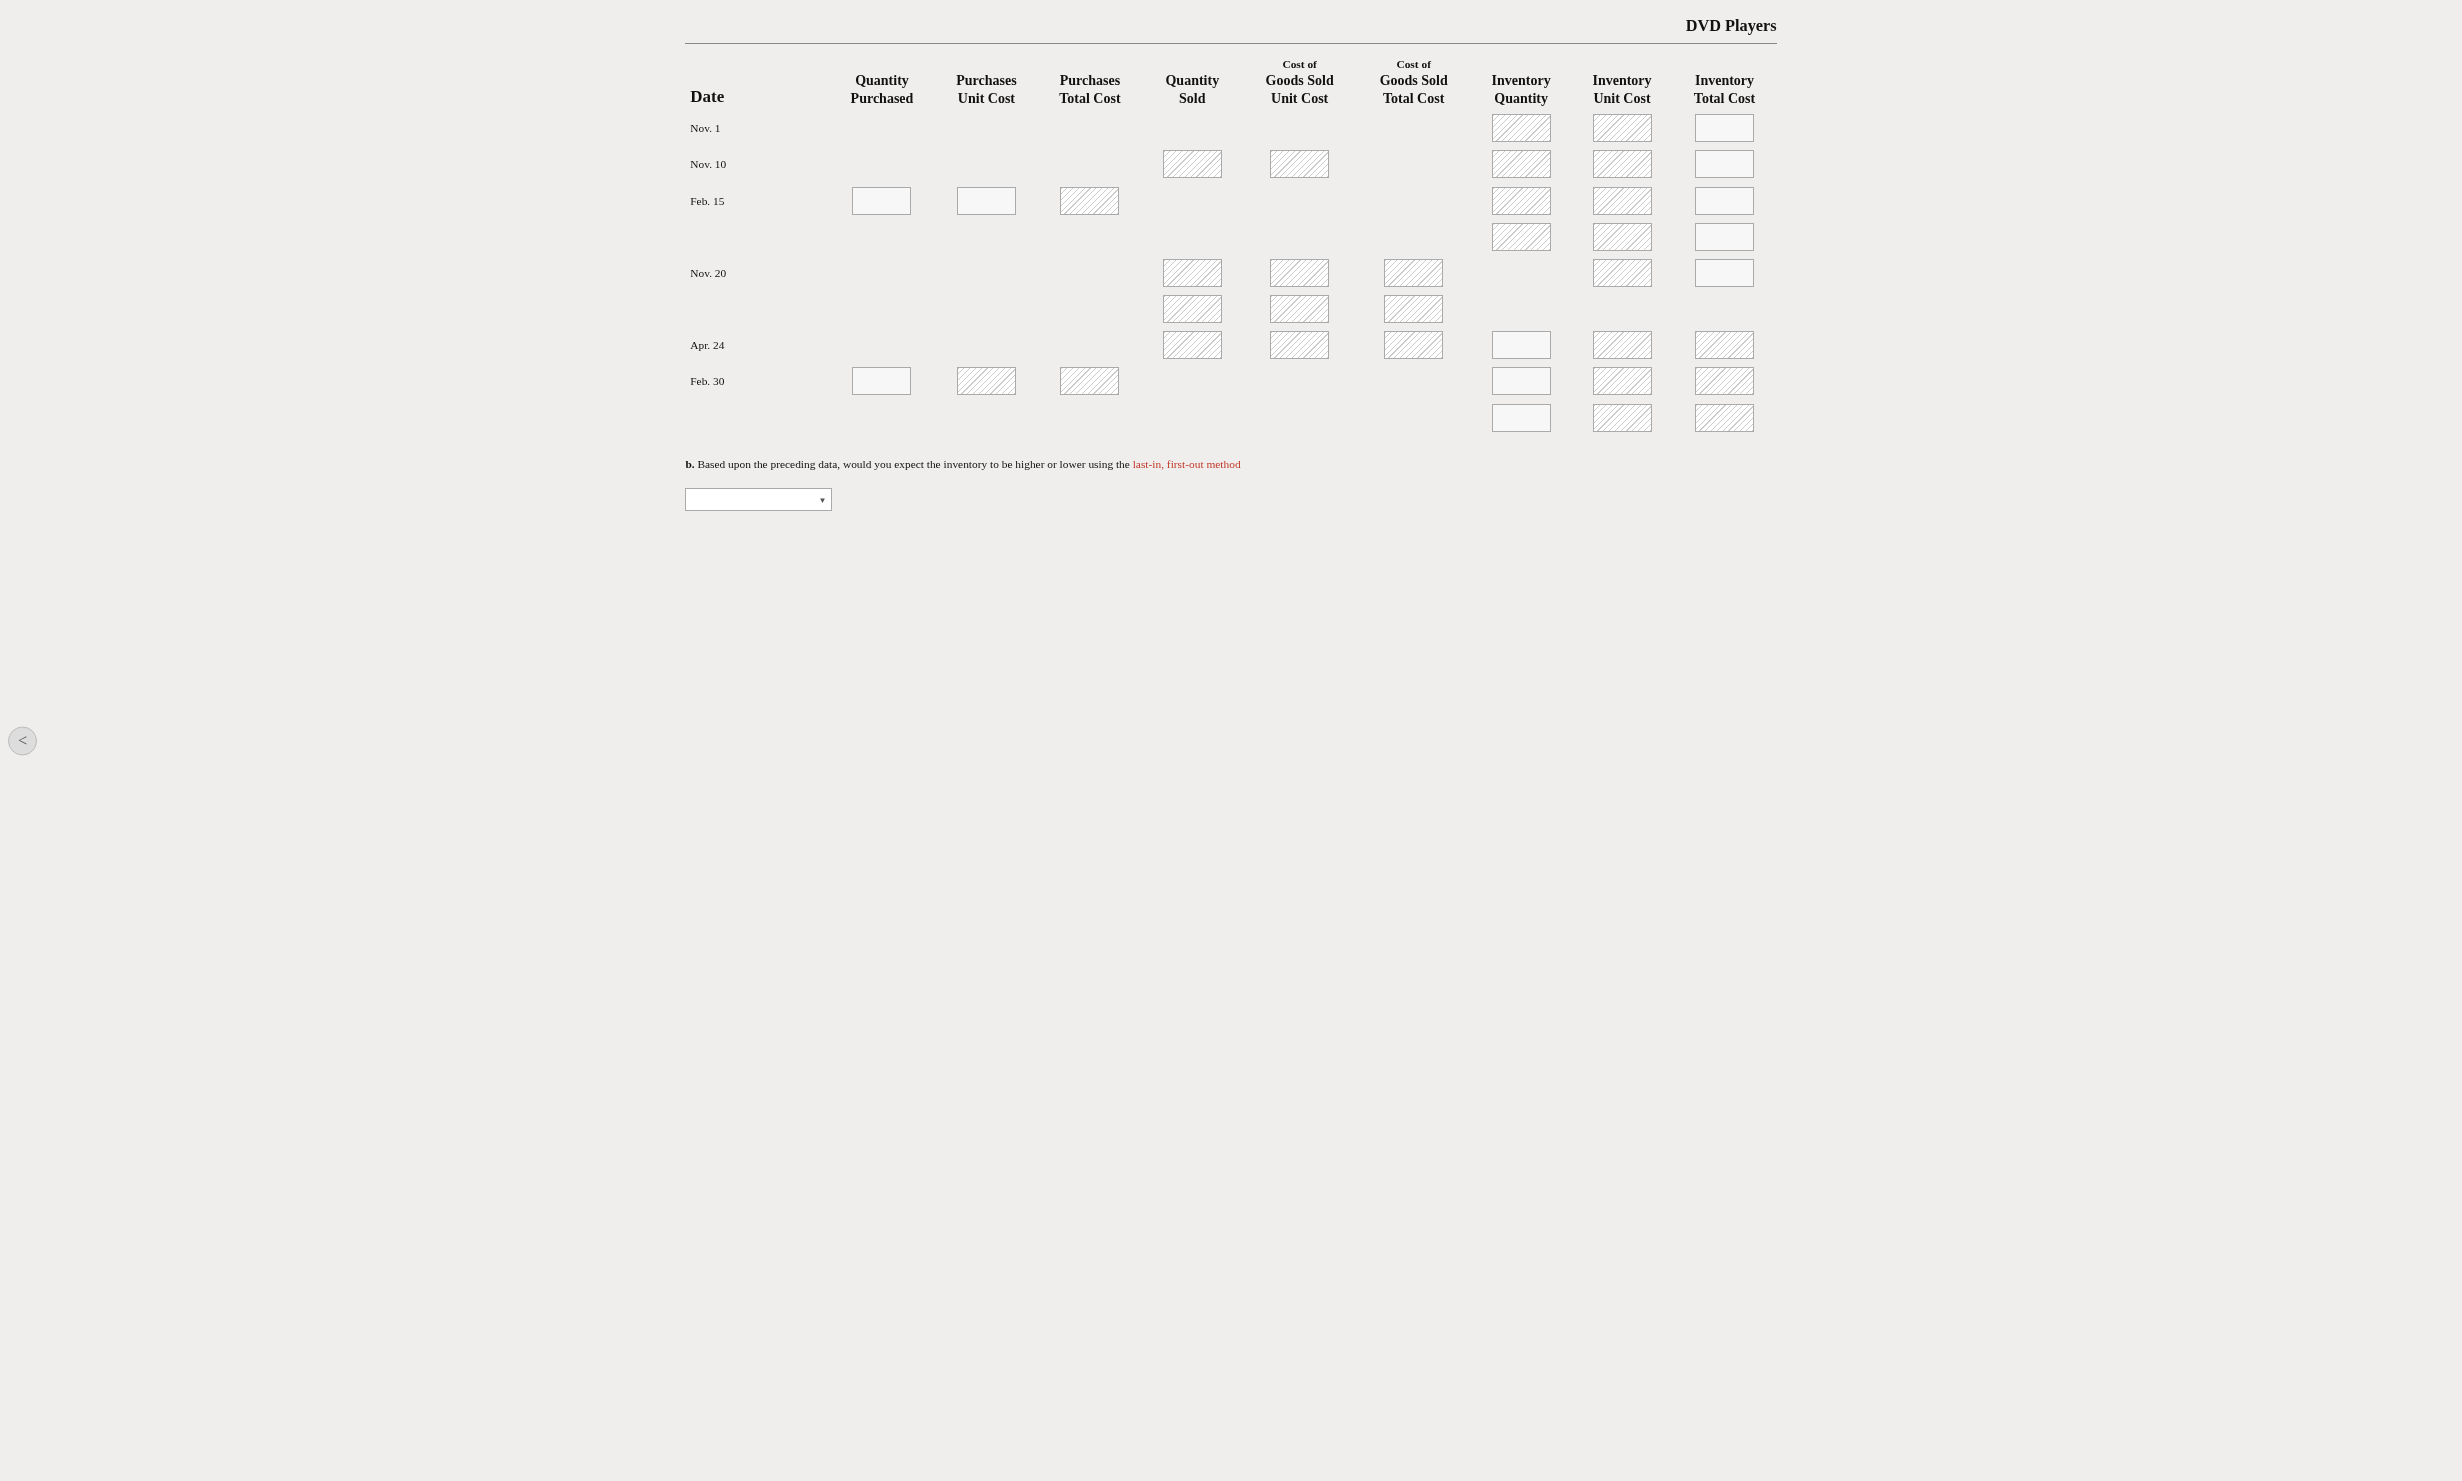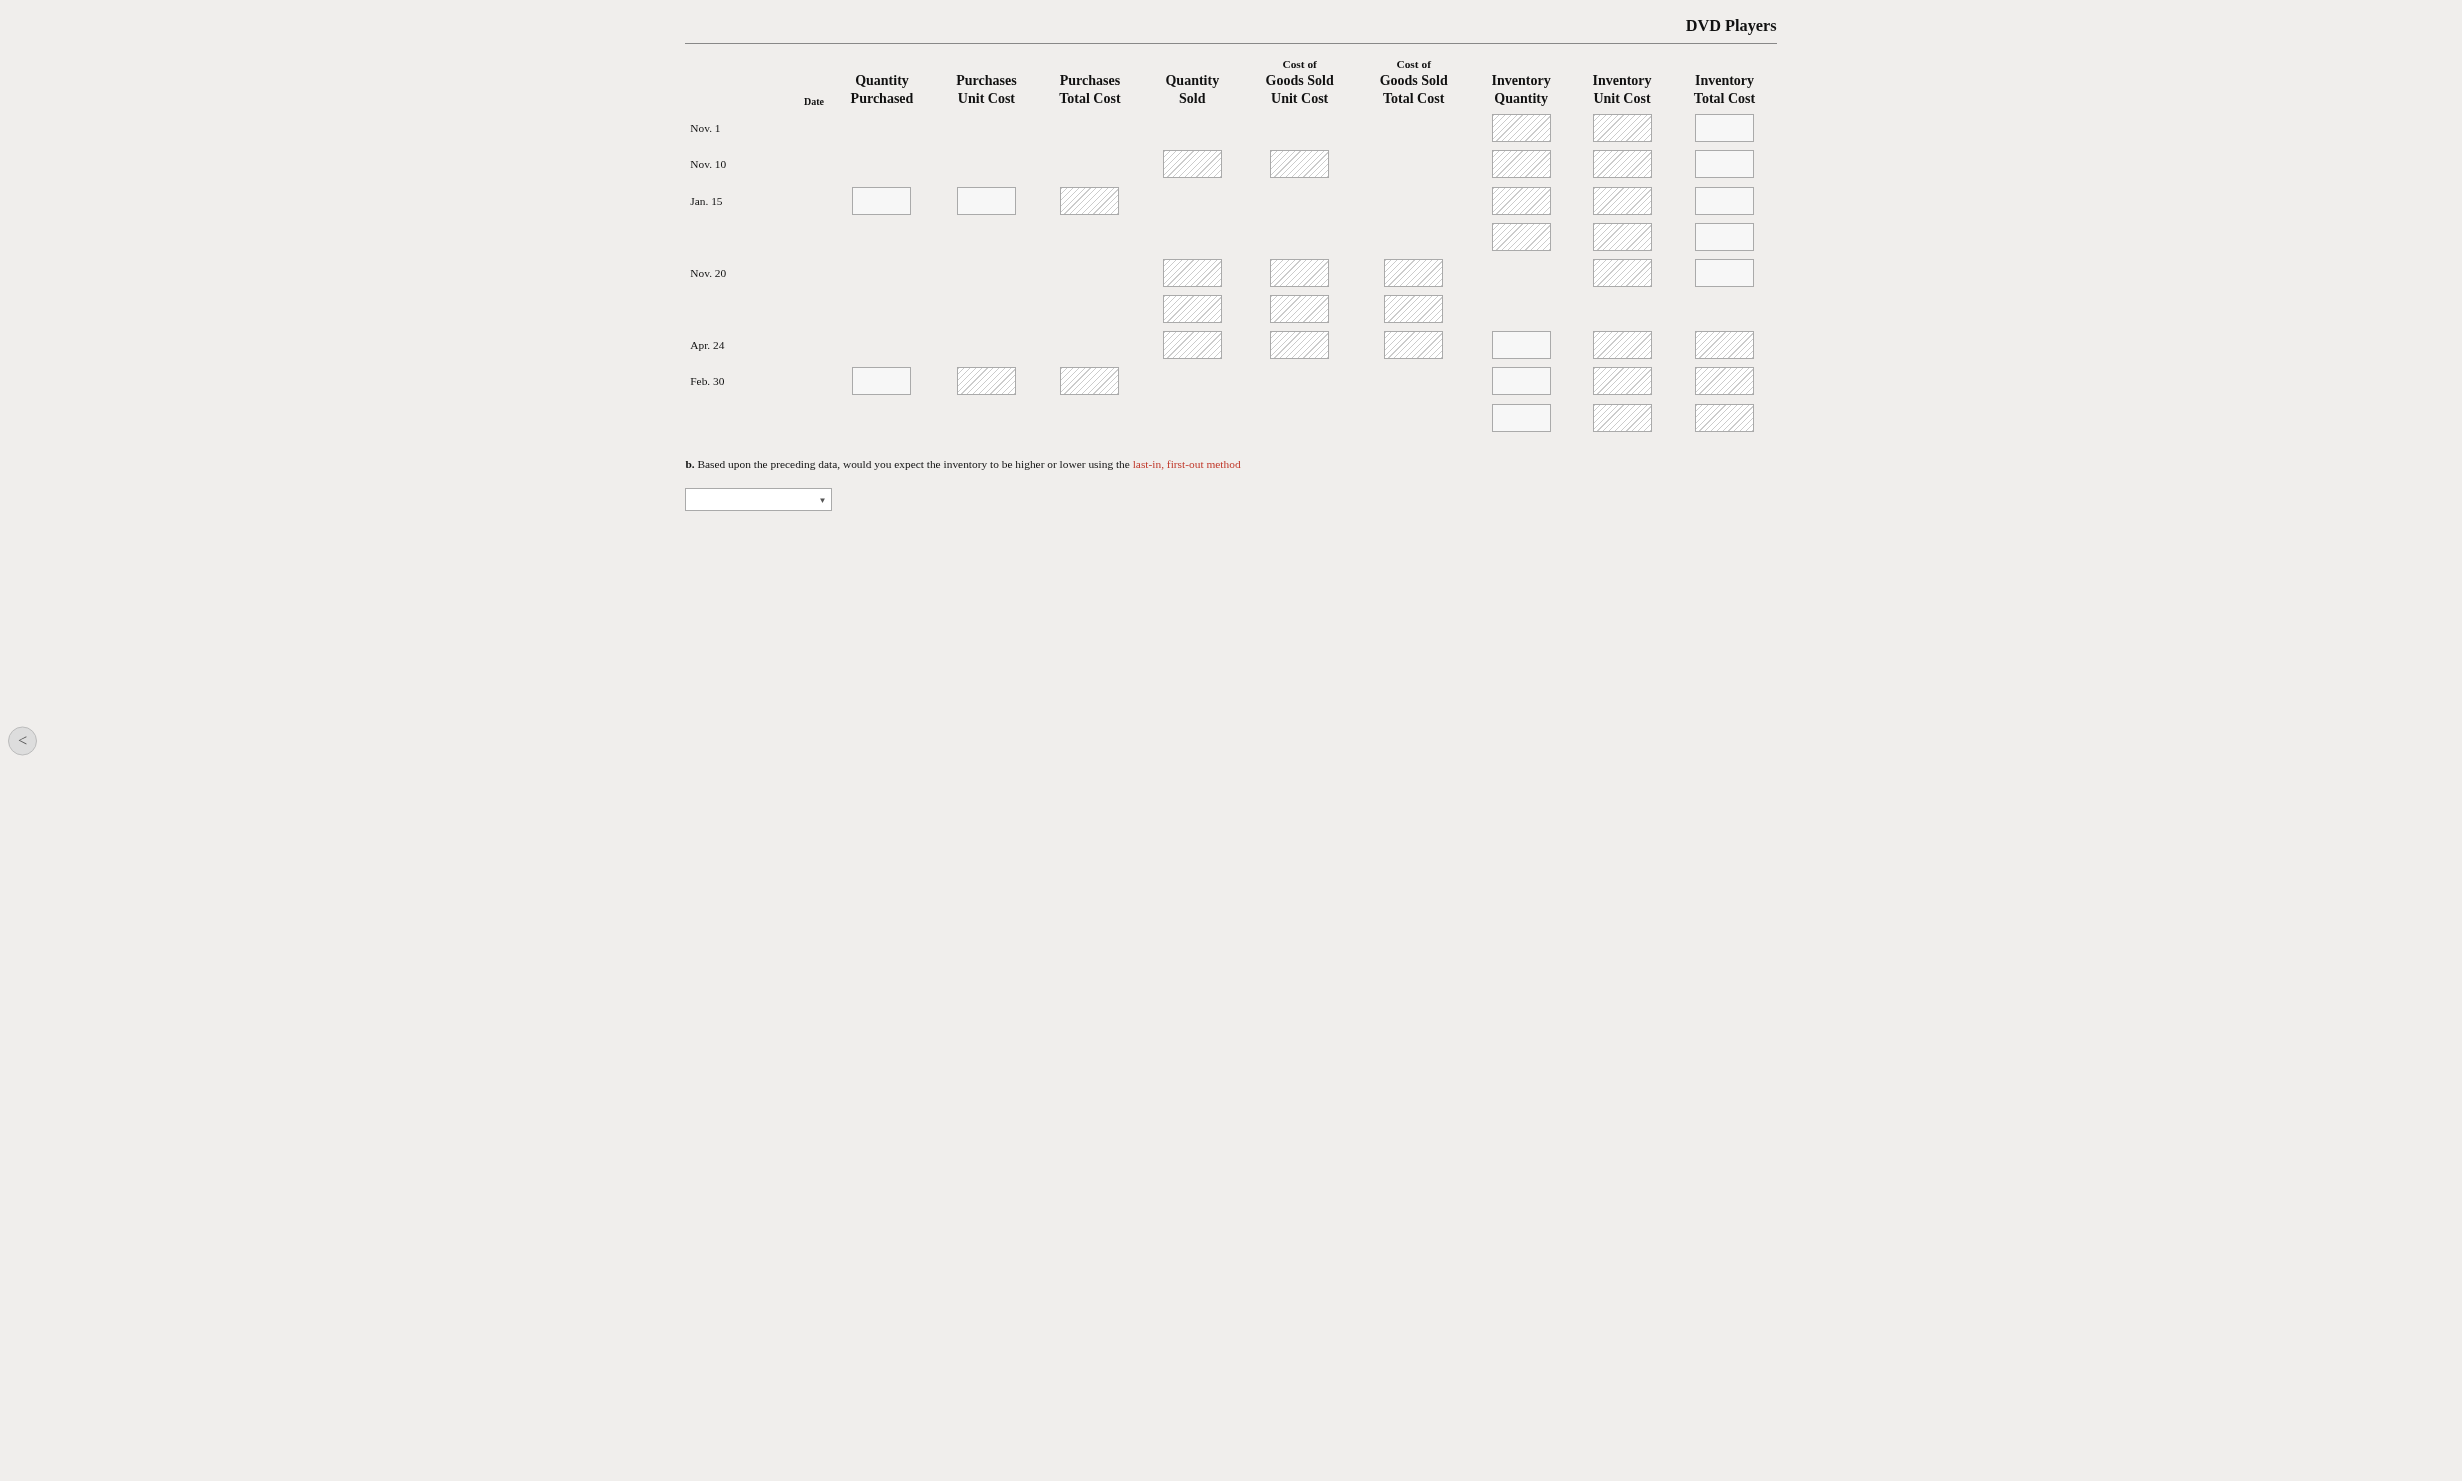--- a/index.html
+++ b/index.html
@@ -41,22 +41,22 @@
     .header-row th {
       text-align: center;
       font-weight: bold;
       font-size: 14px;
       vertical-align: bottom;
       padding: 1.6px 4.9px;
       line-height: 1.3;
     }
 
     .header-row th.date-col {
-      text-align: right;
-      font-size: 10px;
+      text-align: left;
+      font-size: 17px;
     }
 
     .data-row td {
       padding: 4.1px 4.9px;
       vertical-align: middle;
     }
 
     .data-row td.date-cell {
       font-size: 11.4px;
       white-space: nowrap;
@@ -213,21 +213,21 @@
             <td class="cell-center"></td>
             <td class="cell-center"></td>
             <td class="cell-center"><div class="input-box hatched"></div></td>
             <td class="cell-center"><div class="input-box hatched"></div></td>
             <td class="cell-center"></td>
             <td class="cell-center"><div class="input-box hatched"></div></td>
             <td class="cell-center"><div class="input-box hatched"></div></td>
             <td class="cell-center"><div class="input-box empty"></div></td>
           </tr>
           <tr class="data-row">
-            <td class="date-cell">Jan. 15</td>
+            <td class="date-cell">Feb. 15</td>
             <td class="cell-center"><div class="input-box empty"></div></td>
             <td class="cell-center"><div class="input-box empty"></div></td>
             <td class="cell-center"><div class="input-box hatched"></div></td>
             <td class="cell-center"></td>
             <td class="cell-center"></td>
             <td class="cell-center"></td>
             <td class="cell-center"><div class="input-box hatched"></div></td>
             <td class="cell-center"><div class="input-box hatched"></div></td>
             <td class="cell-center"><div class="input-box empty"></div></td>
           </tr>

